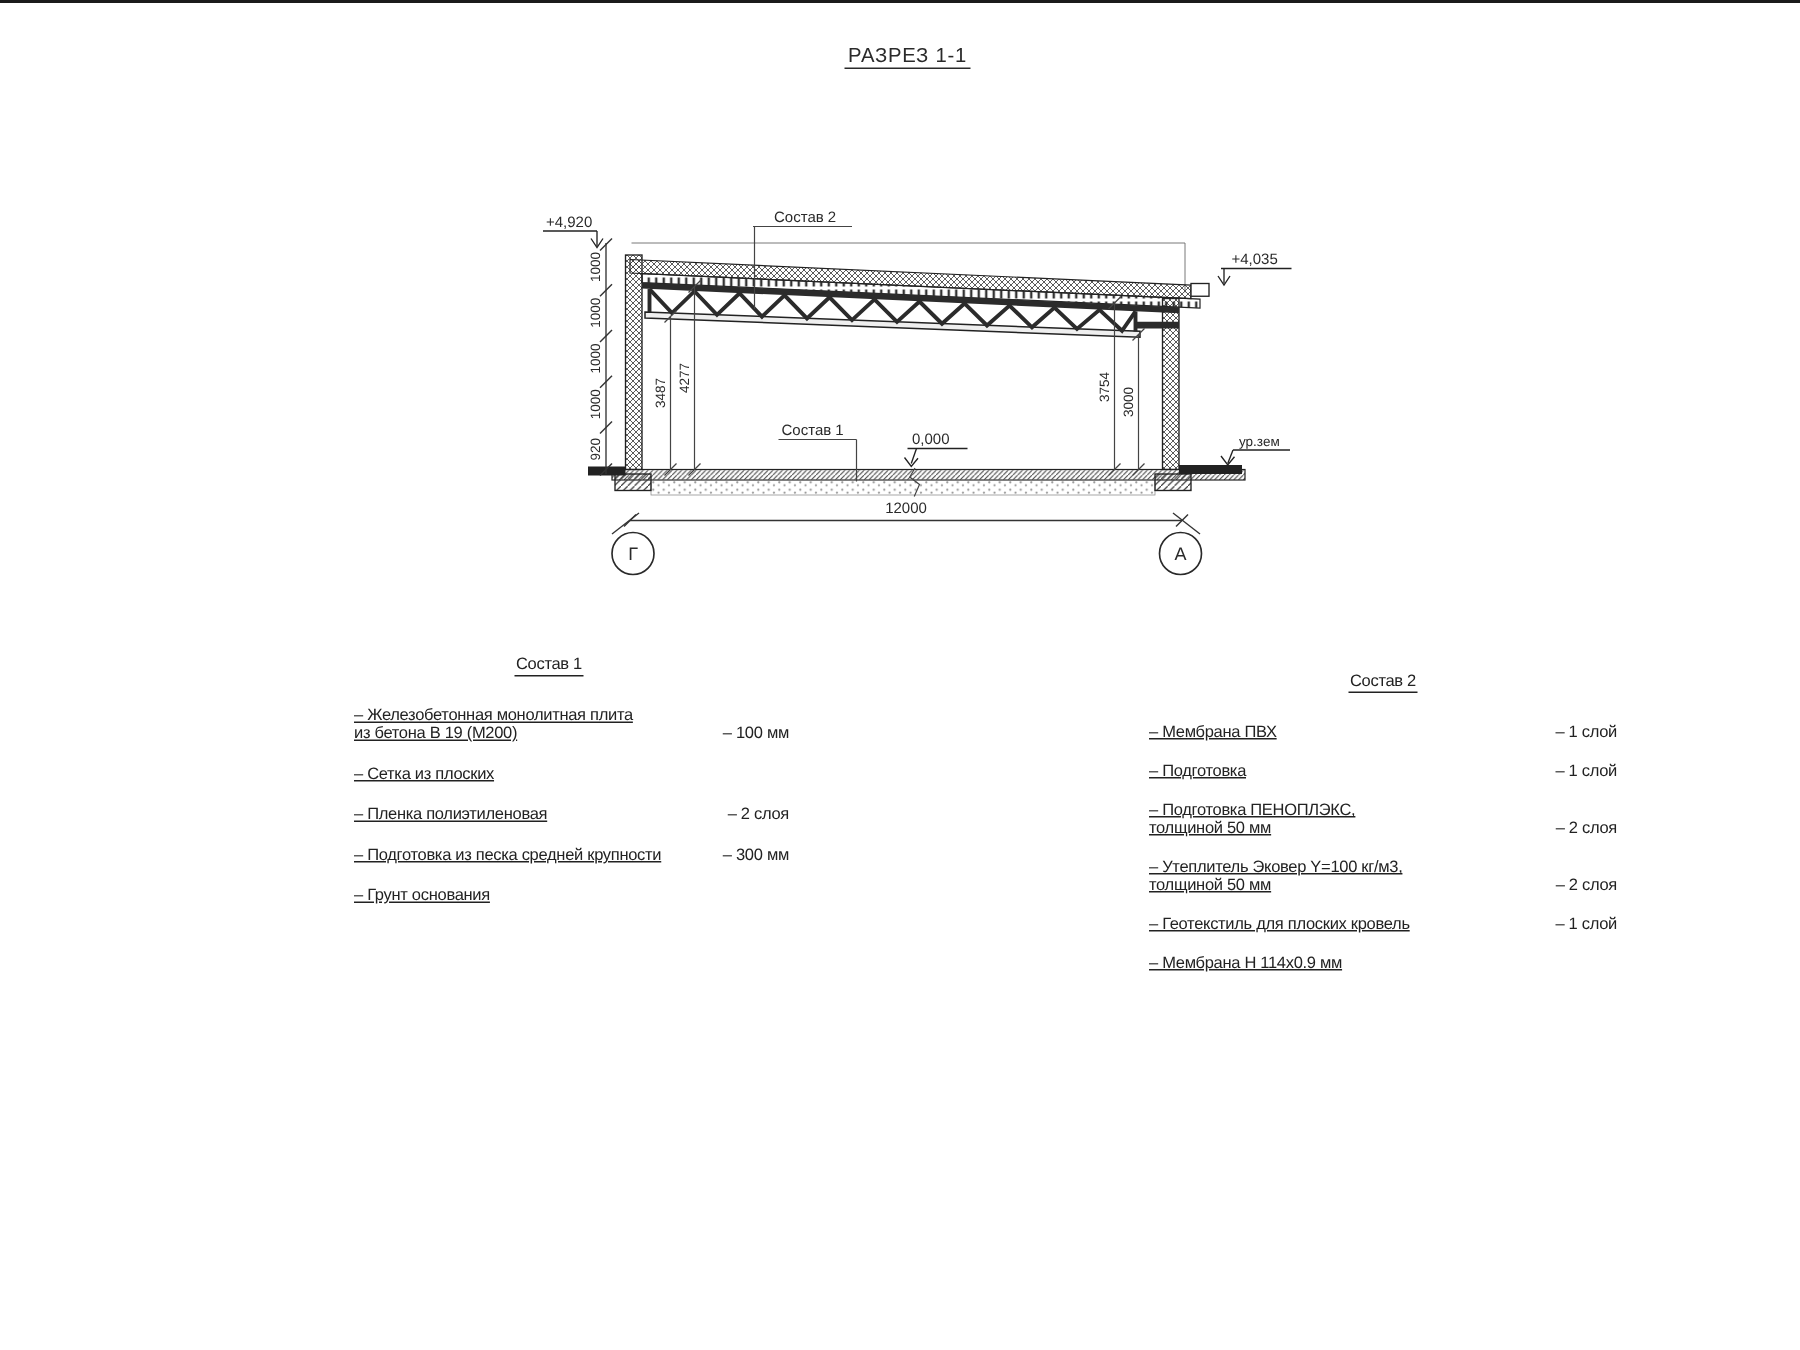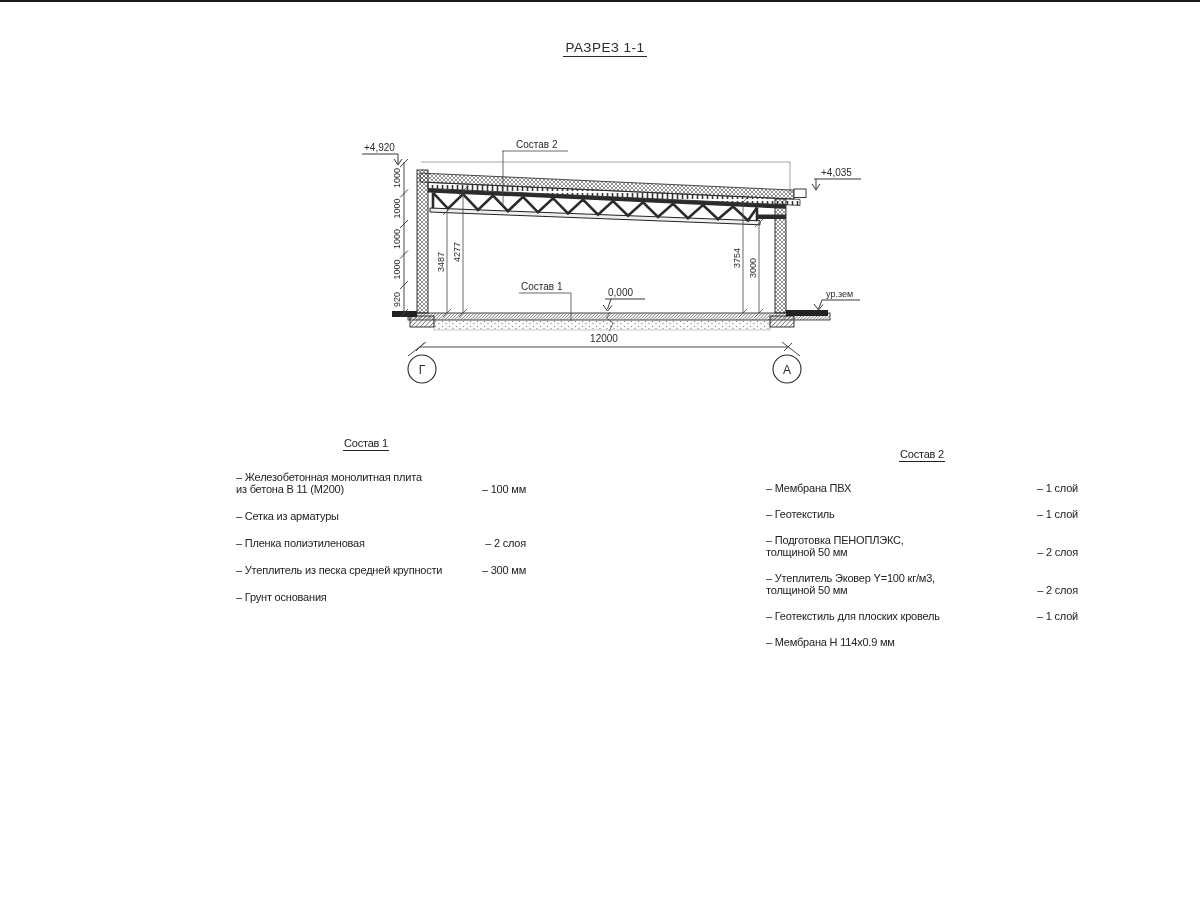--- a/index.html
+++ b/index.html
@@ -1,33 +1,33 @@
 <!DOCTYPE html>
 <html><head>
 <meta charset="utf-8">
 <style>
   html,body{margin:0;padding:0;background:#ffffff;}
   .sheet{position:relative;width:1200px;height:900px;background:#fff;overflow:hidden;
          font-family:"Liberation Sans",sans-serif;color:#1d1d1d;}
   .topbar{position:absolute;left:0;top:0;width:1200px;height:2px;background:#1b1b1b;}
-  .title{position:absolute;left:540px;top:40px;width:130px;text-align:center;
+  .title{position:absolute;left:540px;top:29px;width:130px;text-align:center;
          font-size:13.5px;letter-spacing:.5px;color:#2a2a2a;}
   .title span{border-bottom:1px solid #2a2a2a;padding:0 2px 1px 2px;}
   svg{position:absolute;left:0;top:0;}
   svg text{font-family:"Liberation Sans",sans-serif;fill:#2a2a2a;}
   .dimtxt{font-size:9px;}
   .lvltxt{font-size:10px;}
   .calltxt{font-size:10px;}
   .axtxt{font-size:12px;}
   .list{position:absolute;font-size:11px;letter-spacing:-0.2px;color:#222;line-height:12px;}
   .list .hdr{text-align:center;margin-bottom:22px;}
   .list .hdr span{border-bottom:1px solid #222;padding:0 1px 1px 1px;}
   .row{display:flex;align-items:flex-end;margin-bottom:15px;}
   .list2 .row{margin-bottom:14px;gap:31px;}
-  .nm div{white-space:nowrap;}
+  .nm div{white-space:nowrap;text-decoration:underline;}
   .nm div:empty{display:none;}
   .val:empty{display:none;}
   .list1{left:236px;top:437px;width:290px;}
   .list1 .nm{width:234px;}
   .list1 .hdr{width:260px;}
   .list2{left:766px;top:448px;width:312px;}
   .list2 .nm{width:262px;}
   .val{white-space:nowrap;margin-left:24px;}
 </style>
 </head>
@@ -173,41 +173,41 @@
     </g>
   </svg>
 
   <div class="list list1">
     <div class="hdr">
       <span>Состав 1</span>
     </div>
     <div class="row">
       <div class="nm">
         <div>– Железобетонная  монолитная плита</div>
-        <div>из бетона В 11 (М200)</div>
+        <div>из бетона В 19 (М200)</div>
       </div>
       <div class="val">– 100 мм</div>
     </div>
     <div class="row">
       <div class="nm">
-        <div>– Сетка из арматуры</div>
+        <div>– Сетка из плоских</div>
 
       </div>
 
     </div>
     <div class="row">
       <div class="nm">
         <div>– Пленка полиэтиленовая</div>
 
       </div>
       <div class="val">– 2 слоя</div>
     </div>
     <div class="row">
       <div class="nm">
-        <div>– Утеплитель из песка средней крупности</div>
+        <div>– Подготовка из песка средней крупности</div>
 
       </div>
       <div class="val">– 300 мм</div>
     </div>
     <div class="row">
       <div class="nm">
         <div>– Грунт основания</div>
 
       </div>
 
@@ -220,21 +220,21 @@
     </div>
     <div class="row">
       <div class="nm">
         <div>– Мембрана ПВХ</div>
 
       </div>
       <div class="val">– 1 слой</div>
     </div>
     <div class="row">
       <div class="nm">
-        <div>– Геотекстиль</div>
+        <div>– Подготовка</div>
 
       </div>
       <div class="val">– 1 слой</div>
     </div>
     <div class="row">
       <div class="nm">
         <div>– Подготовка ПЕНОПЛЭКС,</div>
         <div>толщиной 50 мм</div>
       </div>
       <div class="val">– 2 слоя</div>

